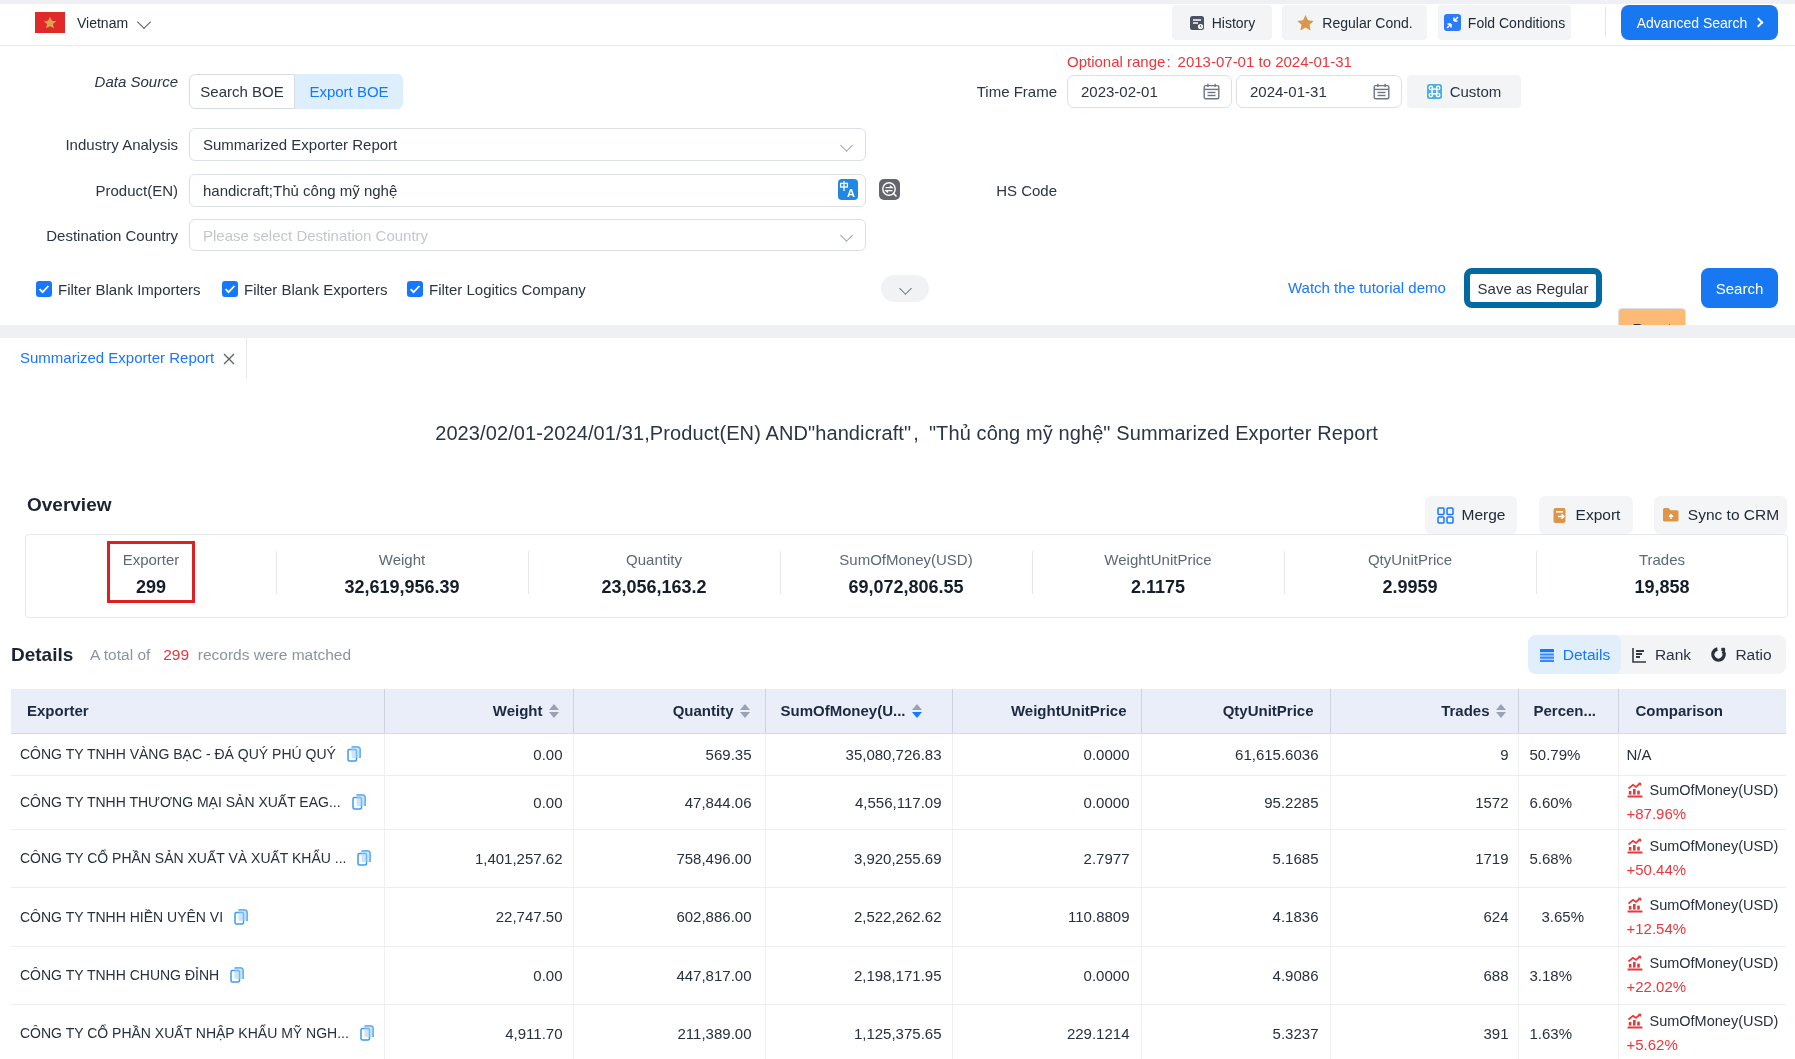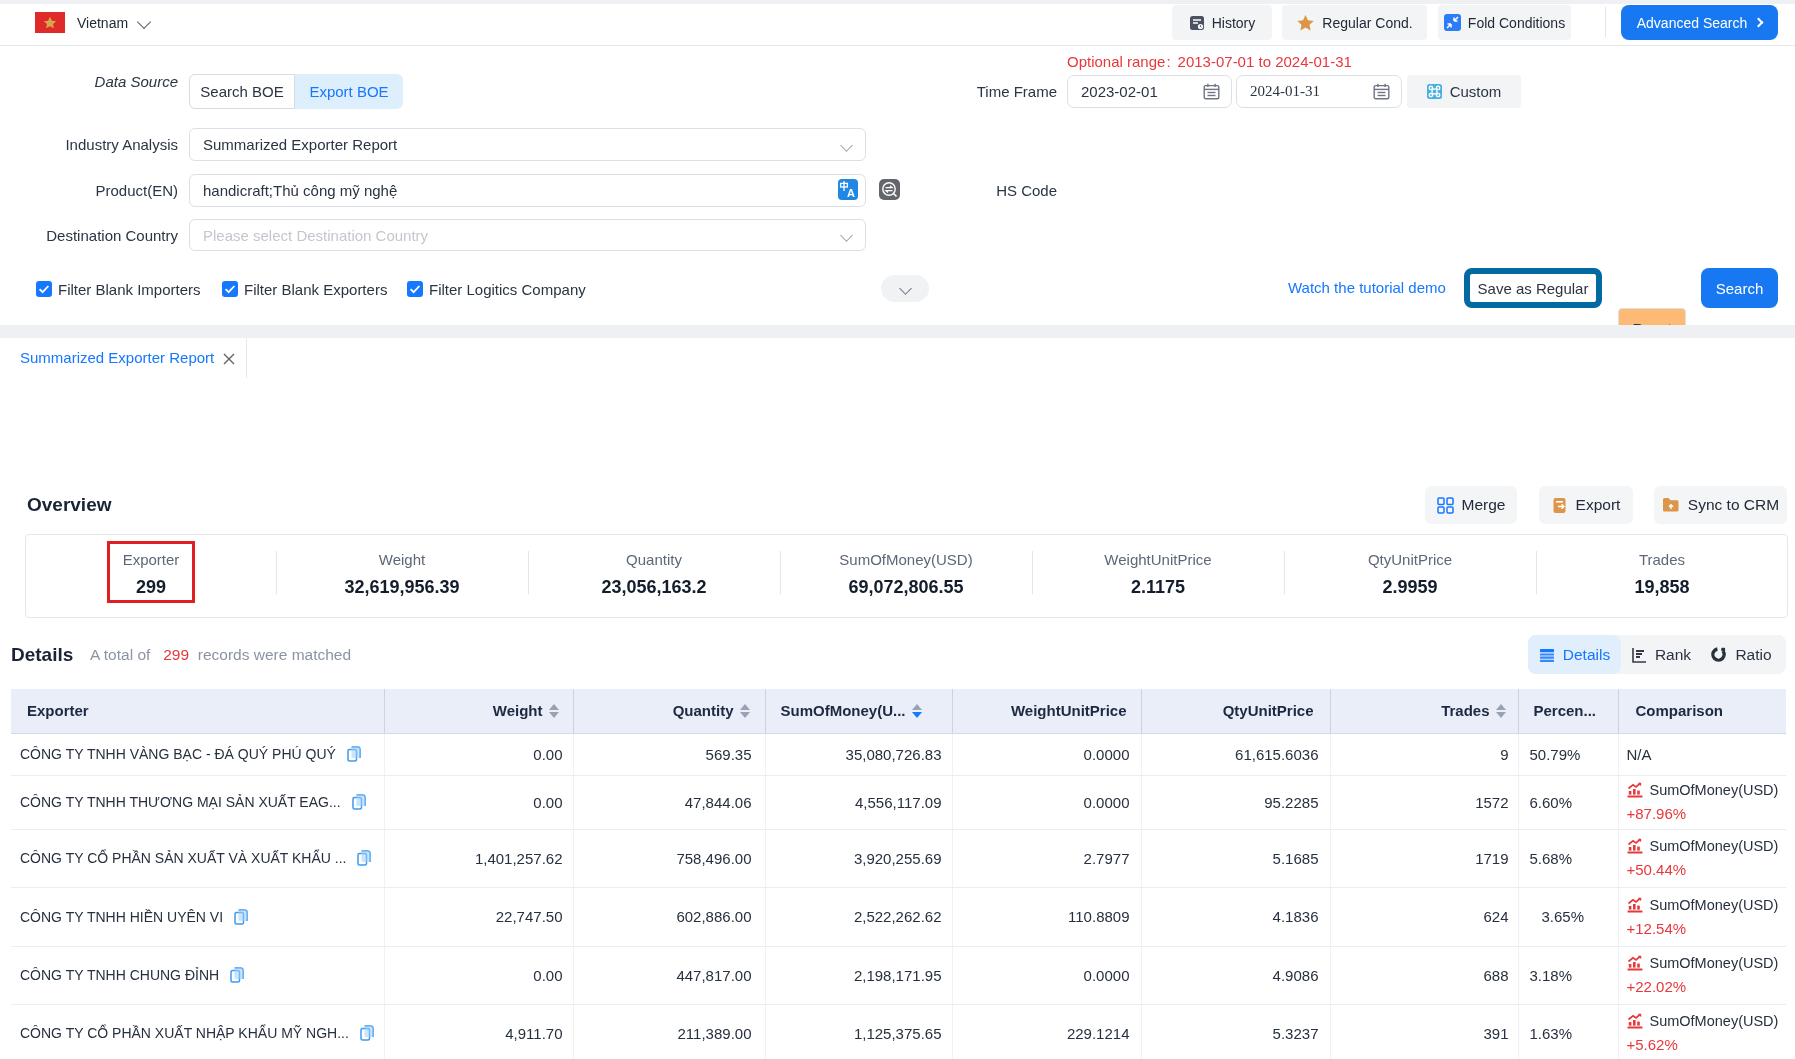--- a/index.html
+++ b/index.html
@@ -21,21 +21,21 @@
 #topdivider { left:1605px; top:7px; width:1px; height:30px; background:#e2e4e8; }
 #btn-adv { left:1621px; top:5px; width:157px; height:35px; background:#1778f2; border-radius:8px; color:#fff; font-size:14px; display:flex; align-items:center; justify-content:center; gap:8px; }
 #btn-adv .chev { width:7px; height:7px; border-color:#fff; transform:rotate(-45deg); border-width:2px; }
 
 #panel { left:0; top:46px; width:1795px; height:279px; background:#fff; }
 .flabel { position:absolute; font-size:15px; color:#2a3545; text-align:right; }
 .finput { position:absolute; border:1px solid #dcdfe4; border-radius:6px; background:#fff; font-size:15px; color:#2b3442; display:flex; align-items:center; }
 .placeholder { color:#c3c7ce; }
 .ddchev { position:absolute; width:9px; height:9px; border-right:1.5px solid #99a0ab; border-bottom:1.5px solid #99a0ab; transform:rotate(45deg); }
 
-.ovbtn { top:486px; height:38px; background:#f3f5f7; border-radius:6px; display:flex; align-items:center; justify-content:center; gap:8px; font-size:15.5px; color:#222b38; }
+.ovbtn { top:496px; height:38px; background:#f3f5f7; border-radius:6px; display:flex; align-items:center; justify-content:center; gap:8px; font-size:15.5px; color:#222b38; }
 .statcol { top:534px; width:252px; text-align:center; }
 .statcol .sl { margin-top:17px; font-size:15px; color:#5c6877; }
 .statcol .sv { margin-top:9px; font-size:18px; font-weight:bold; color:#141d2c; }
 .statdiv { top:551px; width:1px; height:43px; background:#e3e6ea; }
 .seg { top:635px; height:39px; display:flex; align-items:center; justify-content:center; gap:8px; font-size:15.5px; }
 
 table { border-collapse:collapse; table-layout:fixed; font-family:"Liberation Sans", sans-serif; }
 td,th { overflow:hidden; white-space:nowrap; font-size:15px; }
 thead th { background:#e9eef8; color:#1d2940; border-right:1px solid #ccd3de; border-bottom:1px solid #d4dae4; }
 thead th:last-child { border-right:none; }
@@ -94,21 +94,21 @@
   <div class="finput" style="left:1067px;top:75px;width:165px;height:33px;border-radius:7px;padding-left:13px;">2023-02-01<svg class="cal" style="position:absolute;right:11px;" width="17" height="17" viewBox="0 0 17 17">
         <g fill="none" stroke="#6d7585" stroke-width="1.4">
           <rect x="1.2" y="2.6" width="14.6" height="13.2" rx="1.5"></rect>
           <line x1="1.2" y1="6.4" x2="15.8" y2="6.4"></line>
           <line x1="4.9" y1="0.8" x2="4.9" y2="4"></line>
           <line x1="12.1" y1="0.8" x2="12.1" y2="4"></line>
           <line x1="4.5" y1="9.5" x2="12.5" y2="9.5"></line>
           <line x1="4.5" y1="12.5" x2="12.5" y2="12.5"></line>
         </g>
       </svg></div>
-  <div class="finput" style="left:1236px;top:75px;width:166px;height:33px;border-radius:7px;padding-left:13px;font-family:Liberation Serif, serif;">2024-01-31<svg class="cal" style="position:absolute;right:11px;" width="17" height="17" viewBox="0 0 17 17">
+  <div class="finput" style="left:1236px;top:75px;width:166px;height:33px;border-radius:7px;padding-left:13px;">2024-01-31<svg class="cal" style="position:absolute;right:11px;" width="17" height="17" viewBox="0 0 17 17">
         <g fill="none" stroke="#6d7585" stroke-width="1.4">
           <rect x="1.2" y="2.6" width="14.6" height="13.2" rx="1.5"></rect>
           <line x1="1.2" y1="6.4" x2="15.8" y2="6.4"></line>
           <line x1="4.9" y1="0.8" x2="4.9" y2="4"></line>
           <line x1="12.1" y1="0.8" x2="12.1" y2="4"></line>
           <line x1="4.5" y1="9.5" x2="12.5" y2="9.5"></line>
           <line x1="4.5" y1="12.5" x2="12.5" y2="12.5"></line>
         </g>
       </svg></div>
   <div class="abs" style="left:1407px;top:75px;width:114px;height:33px;background:#f3f4f6;border-radius:4px;display:flex;align-items:center;justify-content:center;gap:8px;font-size:15px;"><svg width="15" height="15" viewBox="0 0 15 15">
@@ -173,20 +173,21 @@
   <div class="abs" style="left:1701px;top:268px;width:77px;height:40px;border-radius:8px;background:#1778f2;color:#fff;display:flex;align-items:center;justify-content:center;font-size:15px;">Search</div>
 
   <div class="abs" style="left:0;top:325px;width:1795px;height:13px;background:#eef0f3;"></div>
   <div class="abs" style="left:0;top:338px;width:1795px;height:40px;background:#fff;"></div>
   <div class="abs" style="left:0;top:338px;width:247px;height:40px;background:#fff;border-right:1px solid #e7e8ea;"></div>
   <div class="abs" style="left:20px;top:349px;font-size:15px;color:#1677ff;">Summarized Exporter Report</div>
   <svg class="abs" style="left:222px;top:352px;" width="14" height="14" viewBox="0 0 14 14">
       <path d="M2 2l10 10M12 2L2 12" stroke="#5f6368" stroke-width="1.4"></path>
     </svg>
 
+  <div class="abs" style="left:19px;top:422px;width:1775px;text-align:center;font-size:20px;font-weight:500;letter-spacing:0.1px;color:#2b3547;">2023/02/01-2024/01/31,Product(EN) AND"handicraft"<span style="margin:0 10px 0 2px;">,</span>"Thủ công mỹ nghệ" Summarized Exporter Report</div>
   <div class="abs" style="left:27px;top:494px;font-size:19px;font-weight:bold;color:#1b2434;">Overview</div>
   <div class="abs ovbtn" style="left:1425px;width:92px;"><svg width="17" height="17" viewBox="0 0 17 17">
         <g fill="none" stroke="#1677ff" stroke-width="1.5">
           <rect x="1" y="1" width="6" height="6.5" rx="1"></rect>
           <rect x="10" y="1" width="6" height="6.5" rx="1"></rect>
           <rect x="1" y="10" width="6" height="6" rx="1"></rect>
           <rect x="10" y="10" width="6" height="6" rx="1"></rect>
         </g>
       </svg>Merge</div>
   <div class="abs ovbtn" style="left:1539px;width:94px;"><svg width="16" height="17" viewBox="0 0 16 17">

